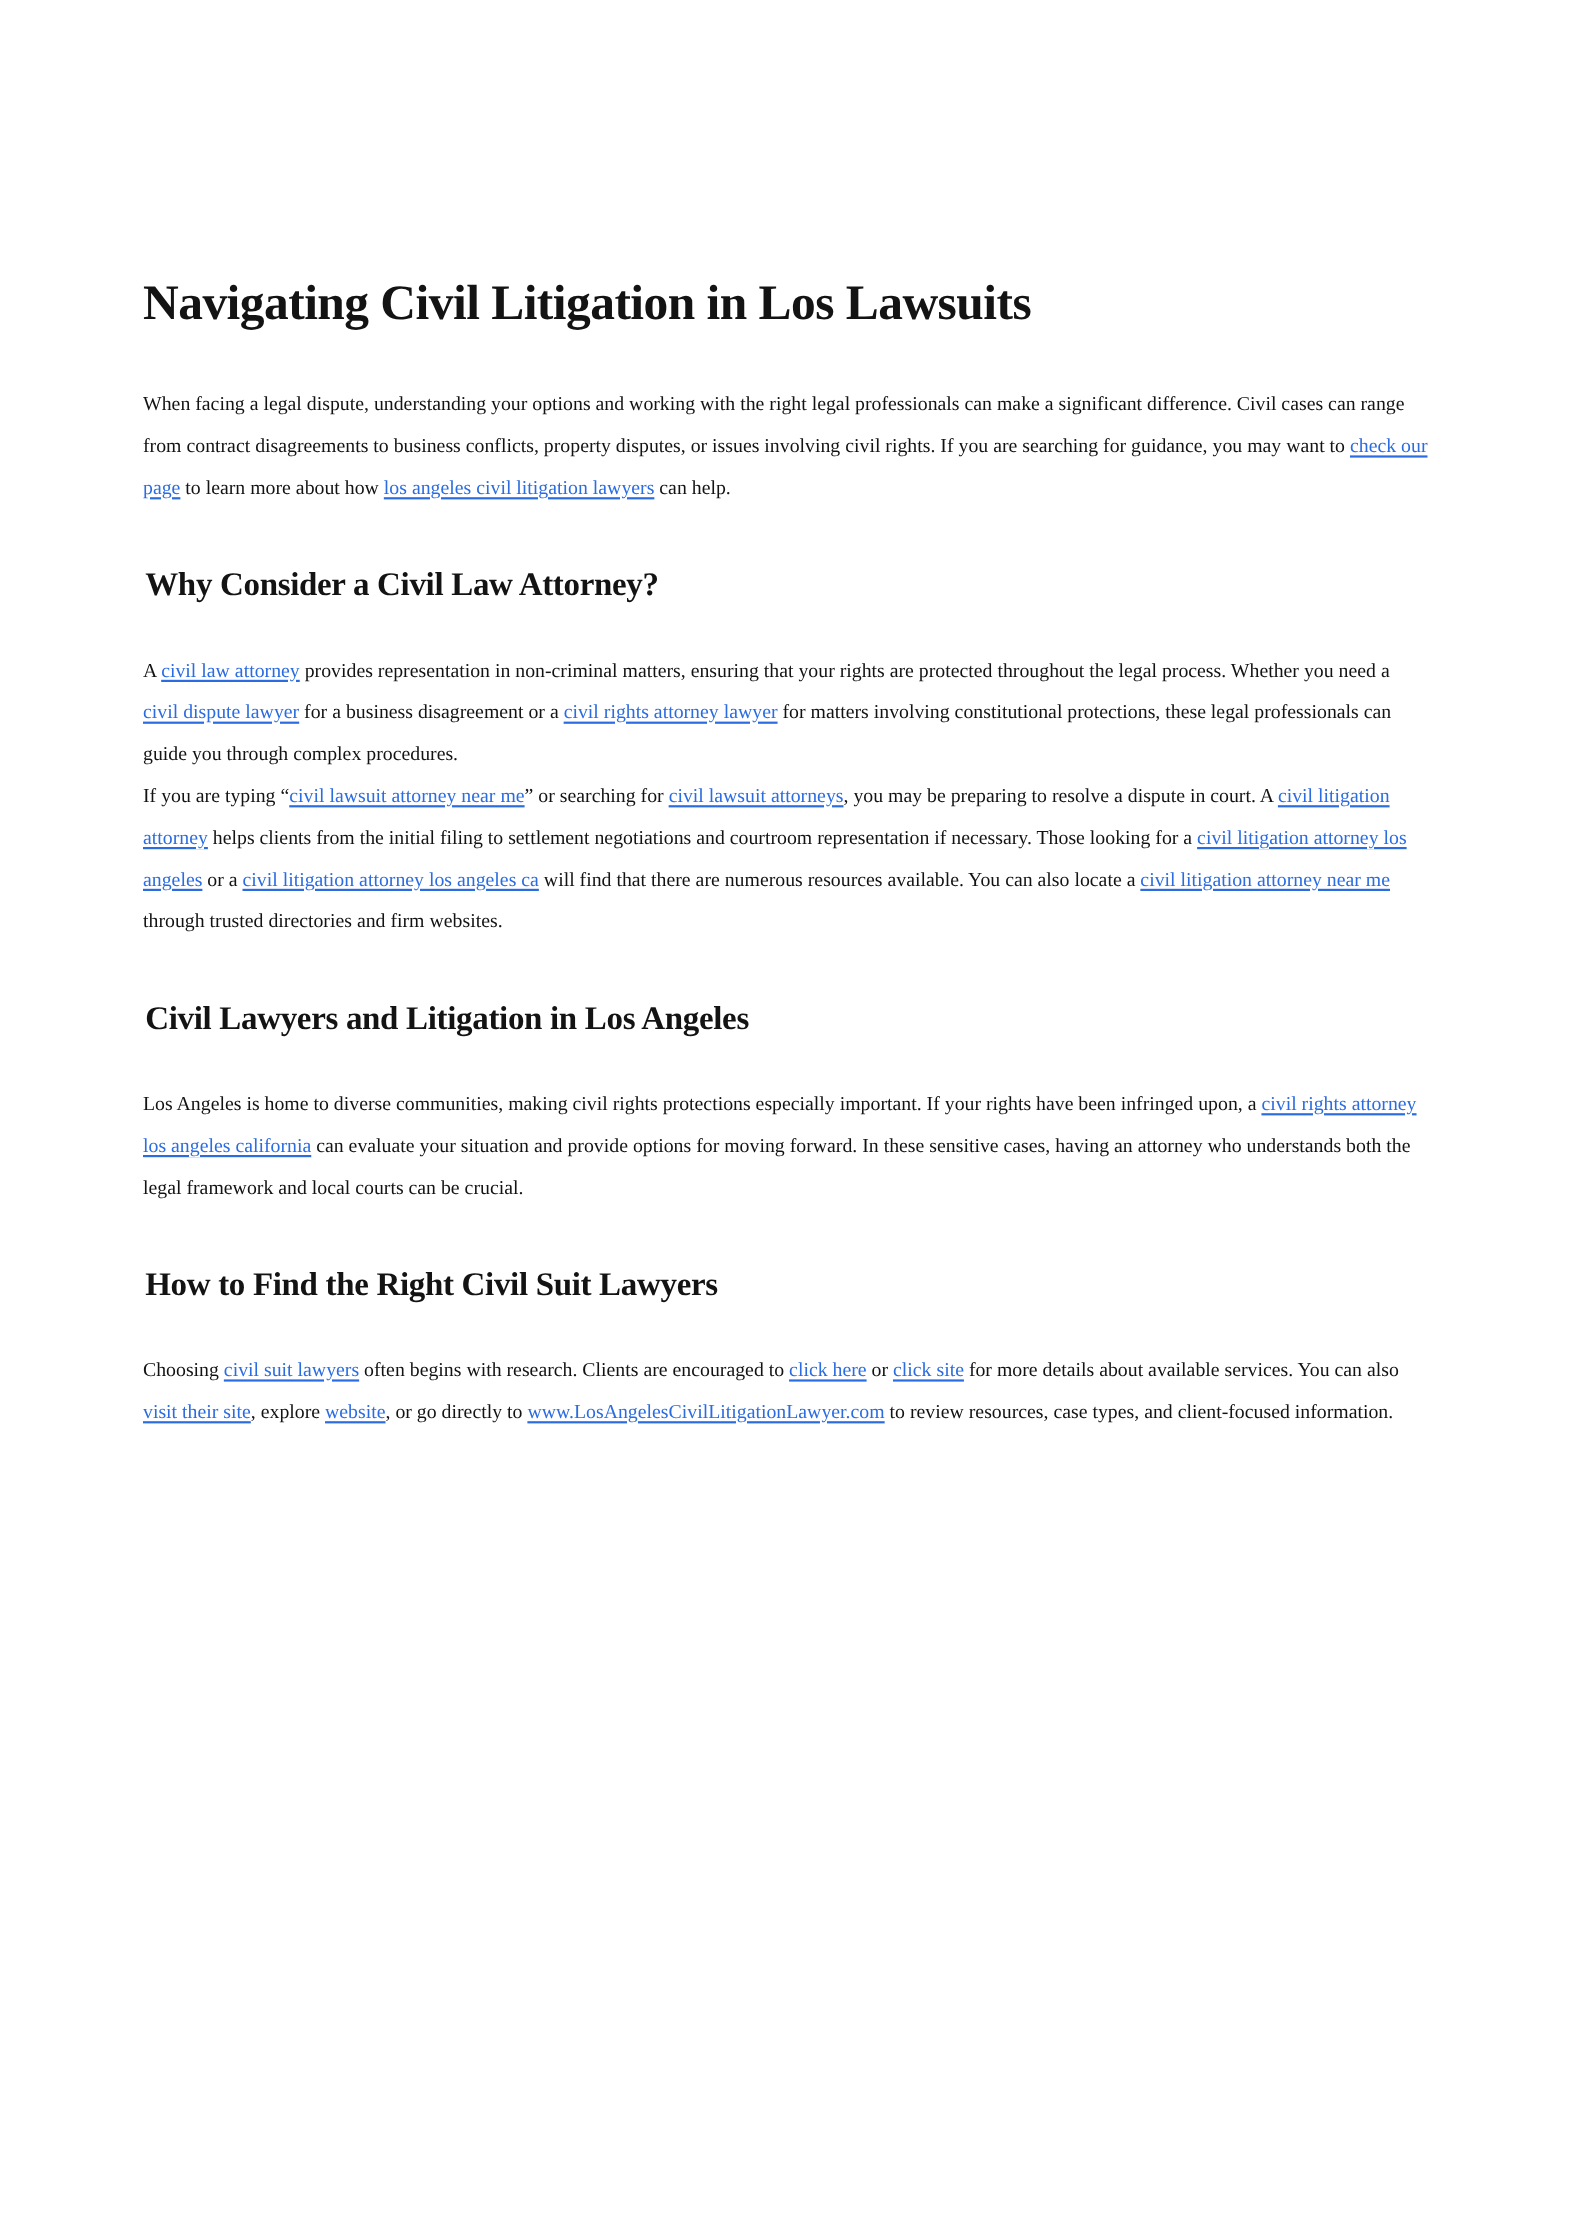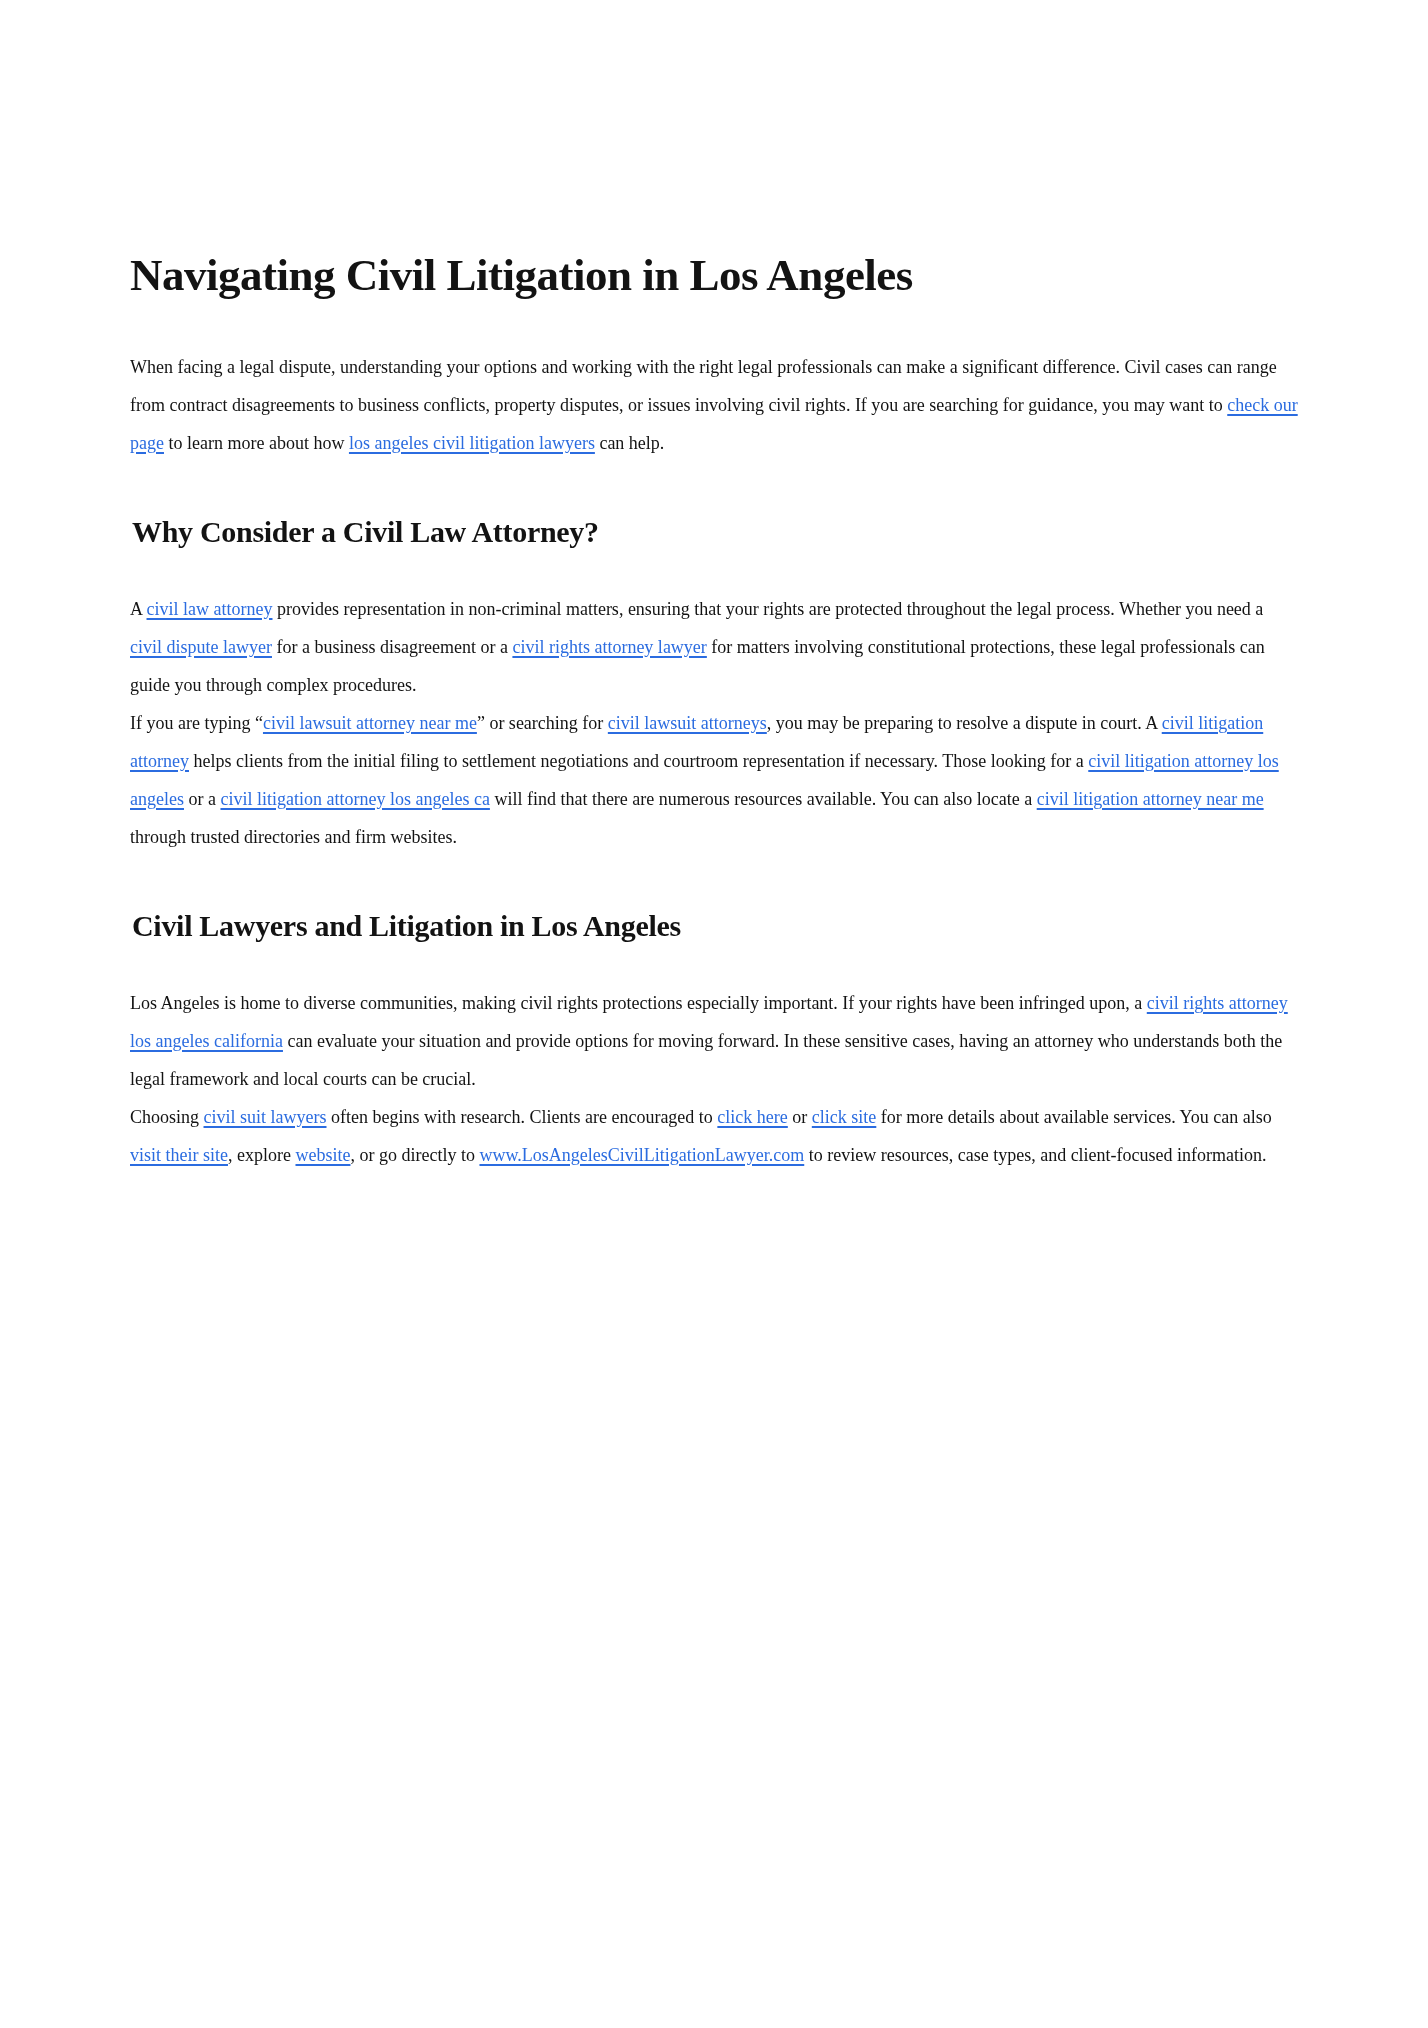--- a/index.html
+++ b/index.html
@@ -51,31 +51,32 @@
   }
   span.text-run {
     color: inherit;
   }
 </style>
 </head>
 <body style="color: rgb(19, 19, 19); background: rgb(255, 255, 255);">
 
 <div class="page">
 
-  <h1 class="doc-title">Navigating Civil Litigation in Los Angeles</h1>
+  <h1 class="doc-title">Navigating Civil Litigation in Los Lawsuits</h1>
 
   <p class="doc-paragraph"><span class="text-run">When facing a legal dispute, understanding your options and working with the right legal professionals can make a significant difference. Civil cases can range from contract disagreements to business conflicts, property disputes, or issues involving civil rights. If you are searching for guidance, you may want to </span><a class="doc-link" href="#">check our page</a><span class="text-run"> to learn more about how </span><a class="doc-link" href="#">los angeles civil litigation lawyers</a><span class="text-run"> can help.</span></p>
 
   <h2 class="doc-heading">Why Consider a Civil Law Attorney?</h2>
 
   <p class="doc-paragraph"><span class="text-run">A </span><a class="doc-link" href="#">civil law attorney</a><span class="text-run"> provides representation in non-criminal matters, ensuring that your rights are protected throughout the legal process. Whether you need a </span><a class="doc-link" href="#">civil dispute lawyer</a><span class="text-run"> for a business disagreement or a </span><a class="doc-link" href="#">civil rights attorney lawyer</a><span class="text-run"> for matters involving constitutional protections, these legal professionals can guide you through complex procedures.</span></p>
 
 
   <p class="doc-paragraph"><span class="text-run">If you are typing “</span><a class="doc-link" href="#">civil lawsuit attorney near me</a><span class="text-run">” or searching for </span><a class="doc-link" href="#">civil lawsuit attorneys</a><span class="text-run">, you may be preparing to resolve a dispute in court. A </span><a class="doc-link" href="#">civil litigation attorney</a><span class="text-run"> helps clients from the initial filing to settlement negotiations and courtroom representation if necessary. Those looking for a </span><a class="doc-link" href="#">civil litigation attorney los angeles</a><span class="text-run"> or a </span><a class="doc-link" href="#">civil litigation attorney los angeles ca</a><span class="text-run"> will find that there are numerous resources available. You can also locate a </span><a class="doc-link" href="#">civil litigation attorney near me</a><span class="text-run"> through trusted directories and firm websites.</span></p>
 
   <h2 class="doc-heading">Civil Lawyers and Litigation in Los Angeles</h2>
 
   <p class="doc-paragraph"><span class="text-run">Los Angeles is home to diverse communities, making civil rights protections especially important. If your rights have been infringed upon, a </span><a class="doc-link" href="#">civil rights attorney los angeles california</a><span class="text-run"> can evaluate your situation and provide options for moving forward. In these sensitive cases, having an attorney who understands both the legal framework and local courts can be crucial.</span></p>
 
+  <h2 class="doc-heading">How to Find the Right Civil Suit Lawyers</h2>
 
   <p class="doc-paragraph"><span class="text-run">Choosing </span><a class="doc-link" href="#">civil suit lawyers</a><span class="text-run"> often begins with research. Clients are encouraged to </span><a class="doc-link" href="#">click here</a><span class="text-run"> or </span><a class="doc-link" href="#">click site</a><span class="text-run"> for more details about available services. You can also </span><a class="doc-link" href="#">visit their site</a><span class="text-run">, explore </span><a class="doc-link" href="#">website</a><span class="text-run">, or go directly to </span><a class="doc-link" href="#">www.LosAngelesCivilLitigationLawyer.com</a><span class="text-run"> to review resources, case types, and client-focused information.</span></p>
 
 </div>
 
 </body></html>

